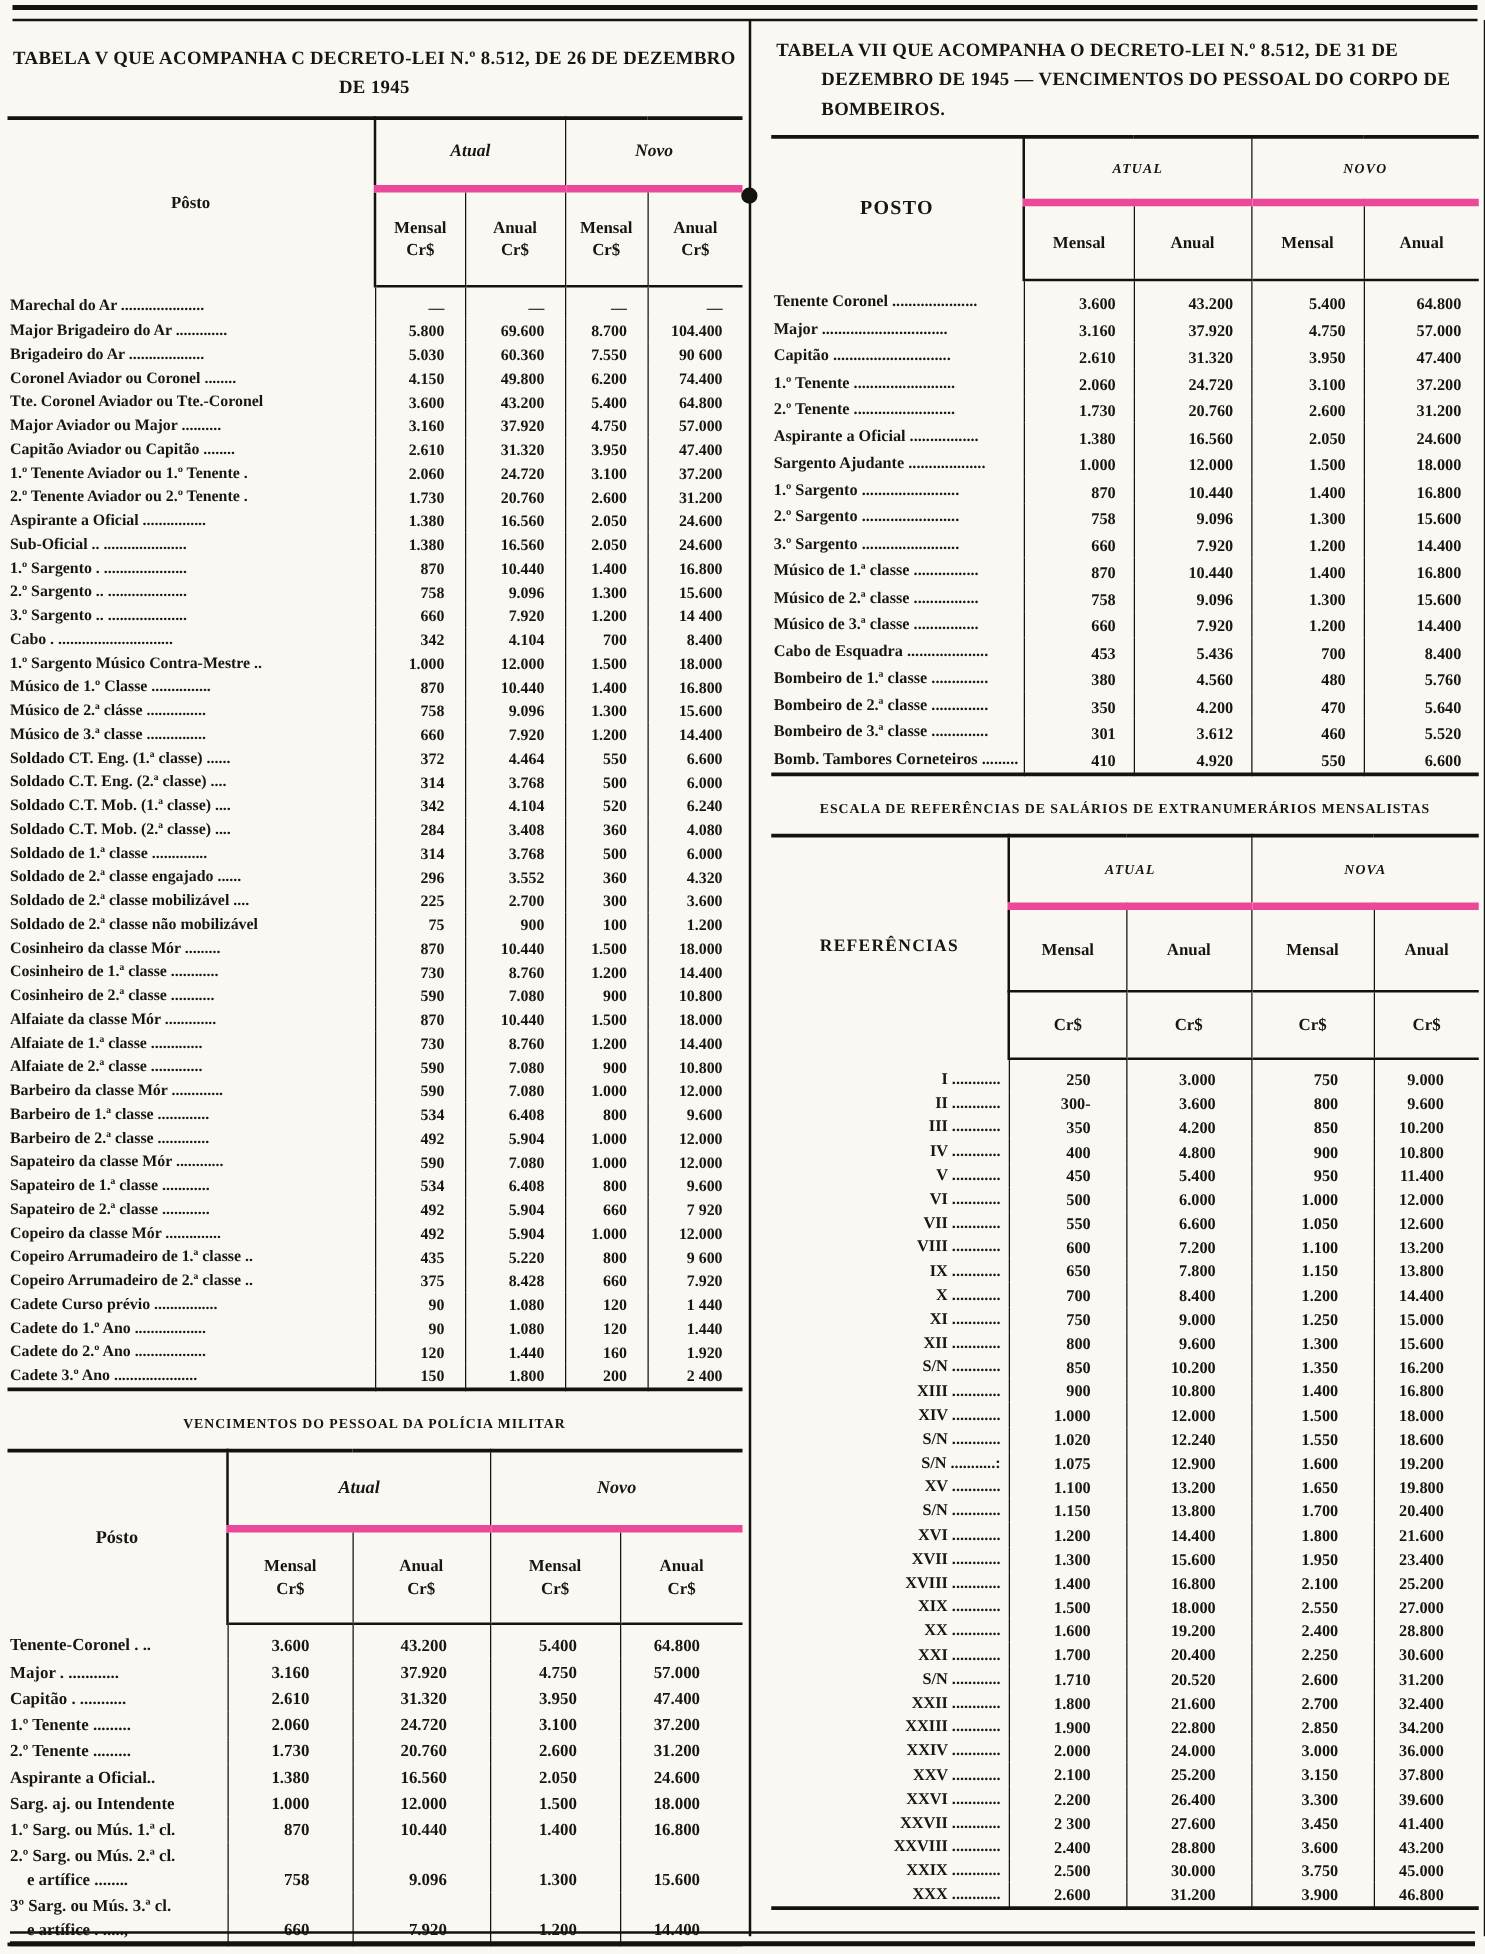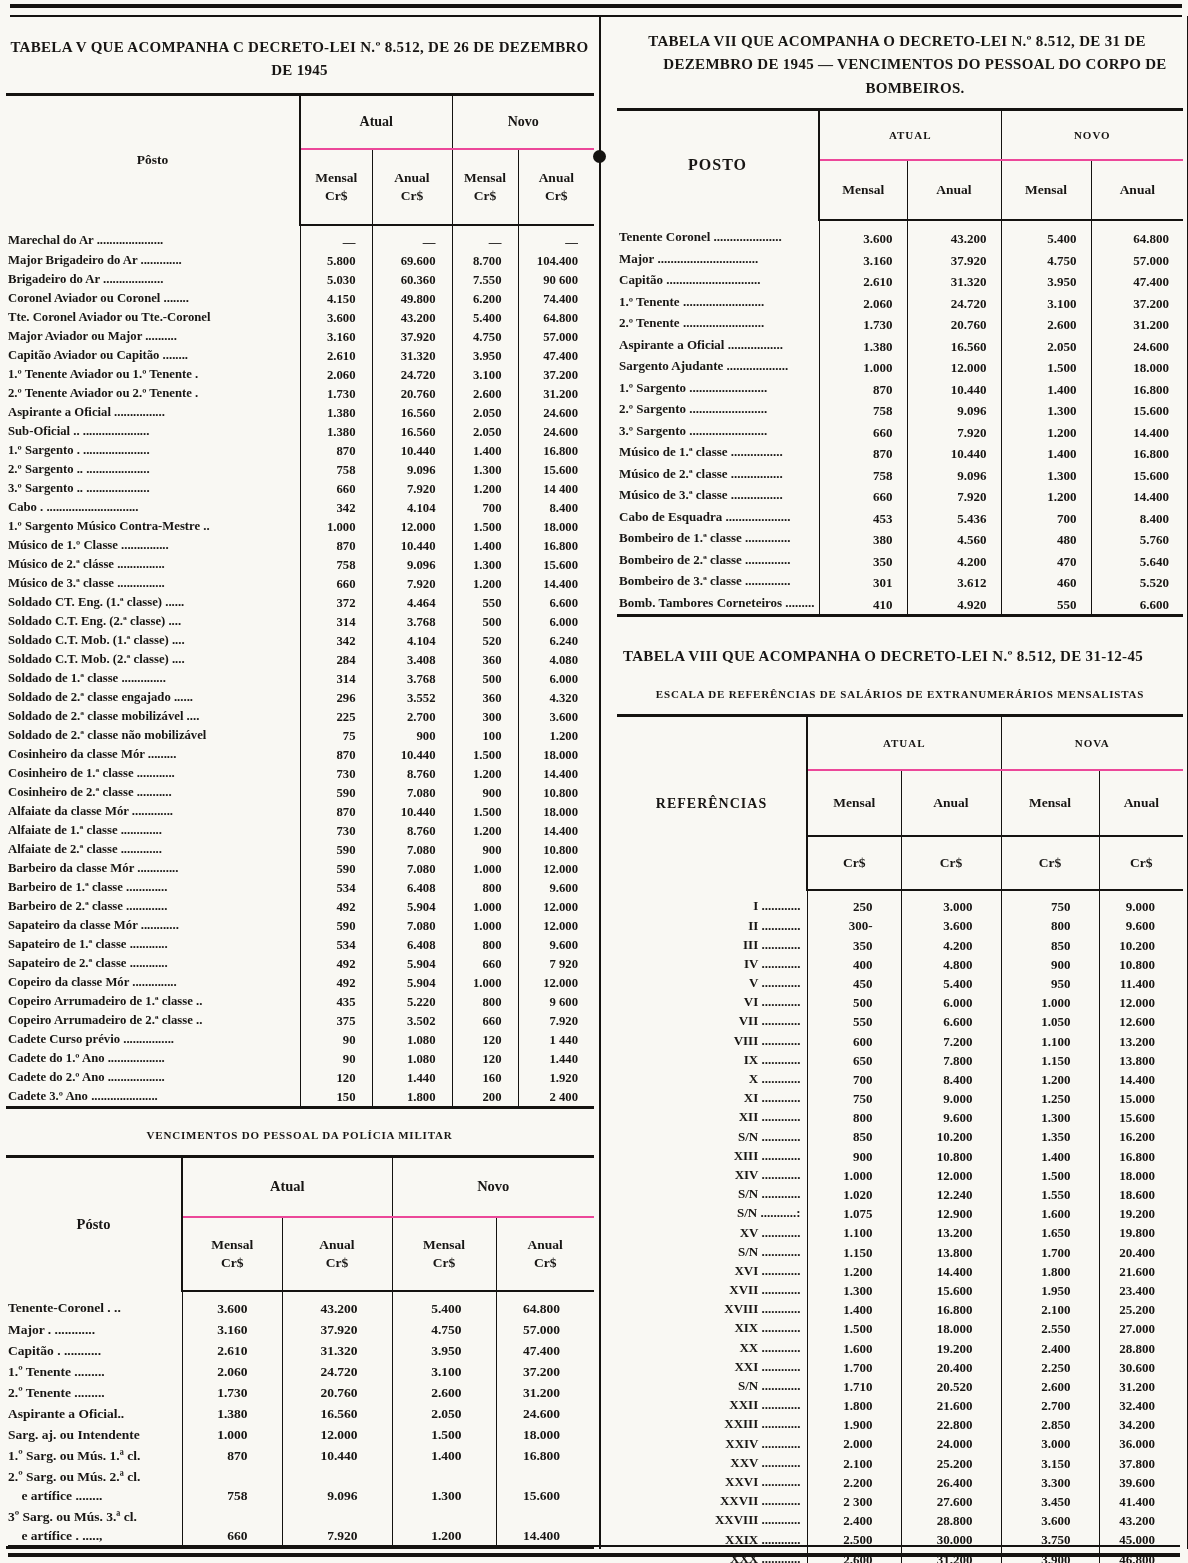--- a/index.html
+++ b/index.html
@@ -16,30 +16,30 @@
   .columns{position:absolute;top:16px;bottom:14px;left:0;right:0;display:flex;}
   .col-left{width:601px;box-sizing:border-box;border-right:2px solid #151310;
     padding:6px 6px 0 6px;}
   .col-right{flex:1;box-sizing:border-box;border-right:3px solid #151310;
     padding:4px 4px 0 16px;}
   .ink-blot{position:absolute;left:593px;top:150px;width:13px;height:13px;
     border-radius:50%;background:#151310;}
 
   .table-title{font-weight:bold;font-size:15px;line-height:1.55;letter-spacing:.3px;
     text-align:center;margin:14px 4px 10px 4px;}
-  .title-left{text-align:center;padding-left:40px;text-indent:-36px;margin:10px 10px 8px 0;}
+  .title-left{text-align:left;padding-left:40px;text-indent:-36px;margin:10px 10px 8px 0;}
   .subtitle{font-weight:bold;font-size:11px;letter-spacing:.8px;text-align:center;
     margin:20px 0 14px 0;}
 
   table.t{border-collapse:collapse;table-layout:fixed;
     border-top:3px solid #151310;border-bottom:3px solid #151310;}
   table.t th,table.t td{font-weight:bold;overflow:hidden;}
   th.posto{border-right:2.5px solid #151310;font-size:13.5px;vertical-align:middle;}
-  th.group{font-size:14px;border-bottom:2px solid #ec4899;vertical-align:middle;
-    border-left:1.5px solid #151310;}
+  th.group{font-size:14px;border-bottom:6px solid #ec4899;vertical-align:middle;
+    border-left:1.5px solid #151310;font-style:italic;}
   th.sub{font-size:13.5px;border-left:1.5px solid #151310;border-bottom:2.5px solid #151310;
     vertical-align:middle;text-align:center;line-height:1.3;}
   tr.unit th{font-size:13.5px;border-left:1.5px solid #151310;
     border-bottom:2.5px solid #151310;text-align:center;}
   td.label{text-align:left;padding-left:2px;white-space:pre-wrap;line-height:1.12;}
   td.num{text-align:right;border-left:1.5px solid #151310;vertical-align:bottom;}
   tbody tr:first-child td{padding-top:7px;}
 
   .t5{width:588px;}
   .t5 thead tr.grp th{height:50px;}
@@ -384,21 +384,21 @@
           <tr>
             <td class="label">Copeiro Arrumadeiro de 1.ª classe ..</td>
             <td class="num">435</td>
             <td class="num">5.220</td>
             <td class="num">800</td>
             <td class="num">9 600</td>
           </tr>
           <tr>
             <td class="label">Copeiro Arrumadeiro de 2.ª classe ..</td>
             <td class="num">375</td>
-            <td class="num">3.502</td>
+            <td class="num">8.428</td>
             <td class="num">660</td>
             <td class="num">7.920</td>
           </tr>
           <tr>
             <td class="label">Cadete Curso prévio ................</td>
             <td class="num">90</td>
             <td class="num">1.080</td>
             <td class="num">120</td>
             <td class="num">1 440</td>
           </tr>
@@ -674,21 +674,20 @@
           <tr>
             <td class="label">Bomb. Tambores Corneteiros .........</td>
             <td class="num">410</td>
             <td class="num">4.920</td>
             <td class="num">550</td>
             <td class="num">6.600</td>
           </tr>
         </tbody>
     </table>
 
-    <div class="table-title" style="margin-top:28px;text-align:left;padding-left:2px;">TABELA VIII QUE ACOMPANHA O DECRETO-LEI N.º 8.512, DE 31-12-45</div>
     <div class="subtitle">ESCALA DE REFERÊNCIAS DE SALÁRIOS DE EXTRANUMERÁRIOS MENSALISTAS</div>
 
     <table class="t t8">
       <colgroup>
           <col style="width:190px">
           <col style="width:94px">
           <col style="width:100px">
           <col style="width:98px">
           <col style="width:84px">
         </colgroup>

